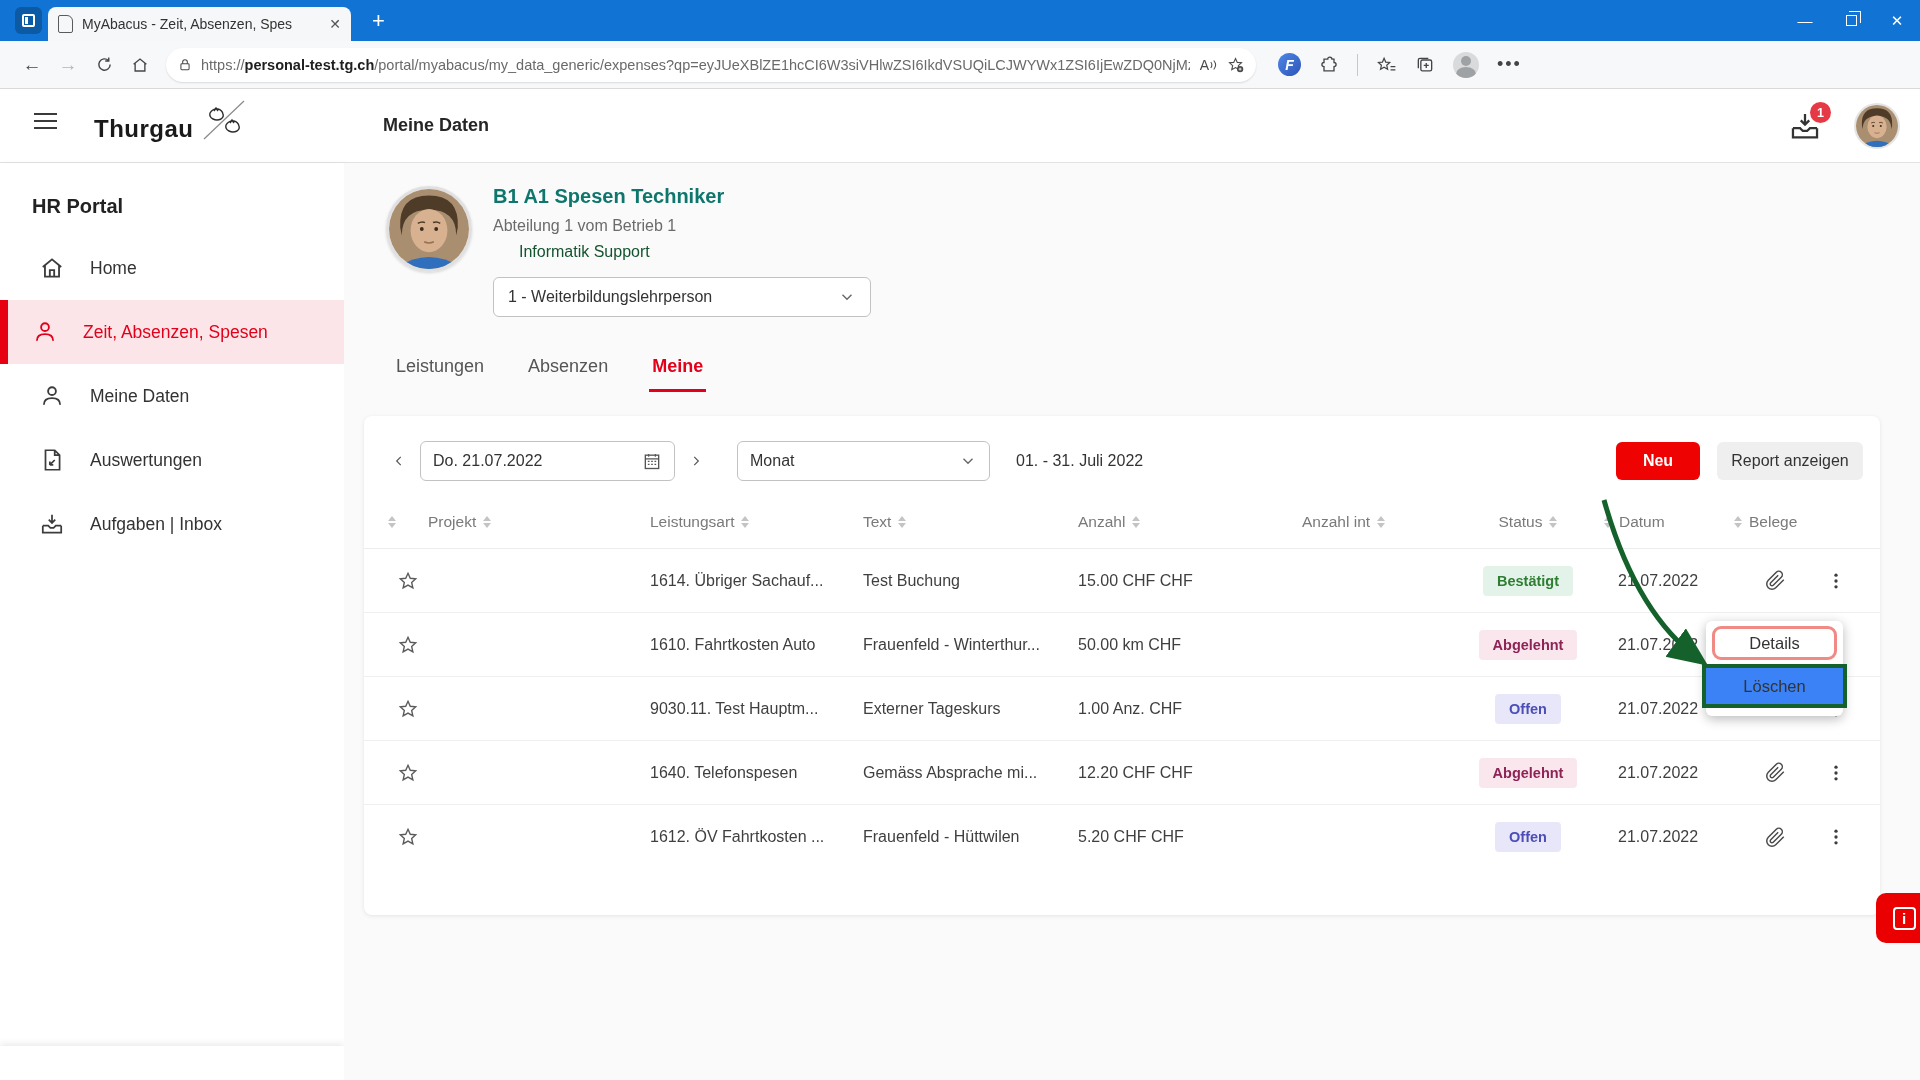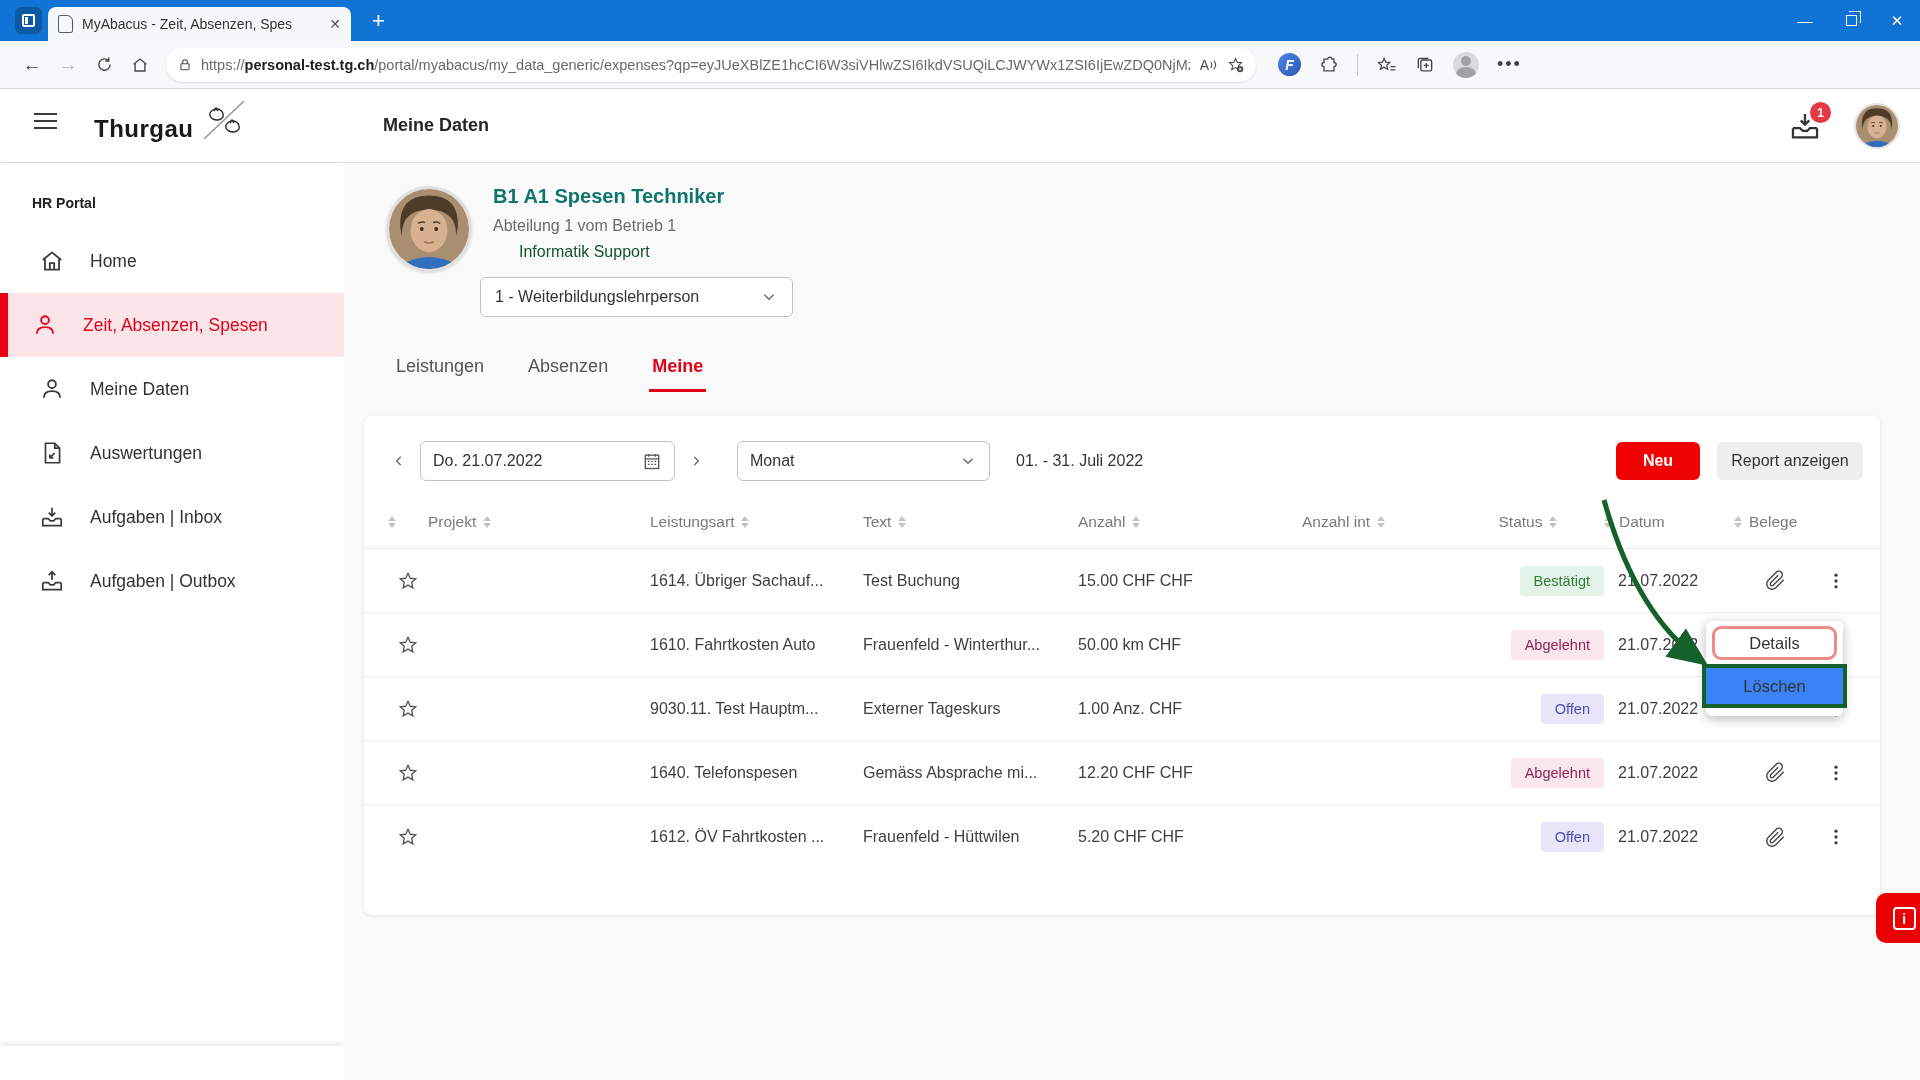--- a/index.html
+++ b/index.html
@@ -43,35 +43,35 @@
   .hamburger span { display:block; height:2px; background:#3a3a3a; margin-bottom:5px; }
   .brand { position:absolute; left:94px; top:18px; display:flex; align-items:flex-end; }
   .brand-name { font-size:24px; font-weight:bold; color:#1a1a1a; letter-spacing:.5px; }
   .page-title { position:absolute; left:383px; top:26px; font-size:18px; font-weight:bold; color:#262626; }
   .notif { position:absolute; left:1788px; top:20px; width:40px; height:36px; }
   .notif-badge { position:absolute; left:22px; top:-7px; min-width:21px; height:21px; border-radius:11px; background:#e63946; color:#fff; font-size:12.5px; font-weight:bold; display:flex; align-items:center; justify-content:center; }
   .avatar-hd { position:absolute; left:1854px; top:14px; width:46px; height:46px; border-radius:50%; overflow:hidden; border:2px solid #e4e4e4; }
 
   
   .sidebar { position:absolute; left:0; top:163px; width:344px; height:917px; background:#fff; box-shadow:2px 0 4px rgba(0,0,0,.04); }
-  .portal-title { margin:32px 0 0 32px; font-size:14px; font-weight:bold; color:#222; }
+  .portal-title { margin:32px 0 0 32px; font-size:20px; font-weight:bold; color:#222; }
   .nav { margin-top:18px; }
   .nav-item { height:64px; display:flex; align-items:center; padding-left:39px; gap:25px; font-size:17.5px; color:#333; cursor:pointer; }
   .nav-item svg { stroke:#3c3c3c; }
   .nav-item.active { background:#fbe5e8; border-left:8px solid #e60012; padding-left:24px; color:#e2001a; }
   .nav-item.active svg { stroke:#e2001a; }
   .side-foot { position:absolute; left:0; bottom:0; width:344px; height:34px; background:#fff; box-shadow:0 -3px 6px rgba(0,0,0,.07); }
 
   
   .mainbg { position:absolute; left:344px; top:163px; width:1576px; height:917px; background:#fafafa; }
   .avatar-lg { position:absolute; left:386px; top:186px; width:86px; height:86px; border-radius:50%; overflow:hidden; border:3px solid #e0e0e0; box-shadow:0 1px 3px rgba(0,0,0,.15); }
   .p-name { position:absolute; left:493px; top:185px; font-size:20px; font-weight:bold; color:#0f766e; }
   .p-line1 { position:absolute; left:493px; top:217px; font-size:16px; color:#6b6b6b; }
   .p-line2 { position:absolute; left:519px; top:243px; font-size:16px; color:#14532d; }
-  .role-select { position:absolute; left:480px; top:277px; width:313px; height:40px; border:1px solid #c2c2c2; border-radius:6px; background:#fff; display:flex; align-items:center; padding:0 14px; font-size:16px; color:#333; }
+  .role-select { position:absolute; left:493px; top:277px; width:378px; height:40px; border:1px solid #c2c2c2; border-radius:6px; background:#fff; display:flex; align-items:center; padding:0 14px; font-size:16px; color:#333; }
   .role-select svg { margin-left:auto; }
 
   .tabs { position:absolute; left:393px; top:356px; display:flex; gap:38px; font-size:18px; }
   .tabitem { color:#555; padding:0 3px 12px; cursor:pointer; }
   .tabitem.active { color:#e2001a; font-weight:bold; border-bottom:3px solid #e2001a; }
 
   .card { position:absolute; left:364px; top:416px; width:1516px; height:499px; background:#fff; border-radius:8px; box-shadow:0 1px 4px rgba(0,0,0,.09); }
   .card-toolbar { display:flex; align-items:center; padding:25px 17px 0 26px; height:65px; }
   .chev-btn { width:18px; display:flex; justify-content:center; color:#555; flex:none; }
   .field { height:40px; border:1px solid #c2c2c2; border-radius:6px; background:#fff; display:flex; align-items:center; padding:0 12px; font-size:16px; color:#333; }
@@ -81,21 +81,21 @@
   .range-label { margin-left:26px; font-size:16px; color:#333; }
   .btn-new { margin-left:auto; width:84px; height:38px; background:#ee0202; color:#fff; font-weight:bold; font-size:16px; border:none; border-radius:6px; cursor:pointer; }
   .btn-report { margin-left:17px; width:146px; height:38px; background:#efefef; color:#333; font-size:16px; border:none; border-radius:6px; cursor:pointer; }
 
   .tgrid { display:grid; grid-template-columns:40px 222px 213px 215px 224px 150px 152px 130px 82px 40px; padding:0 24px; align-items:center; }
   .thead { height:54px; margin-top:14px; border-bottom:1px solid #ececec; color:#7a7a7a; font-size:15.5px; }
   .hcell { display:flex; align-items:center; gap:7px; }
   .hcell.center { justify-content:center; }
   .trow { height:64px; border-bottom:1px solid #efefef; font-size:16px; color:#3f3f3f; }
   .trow:last-child { border-bottom:none; }
-  .c-status { display:flex; justify-content:flex-end; }
+  .c-status { display:flex; justify-content:center;font-weight:bold; }
   .c-datum { padding-left:14px; }
   .c-belege, .c-kebab, .c-star { display:flex; justify-content:center; }
   .badge { padding:7px 14px; border-radius:4px; font-size:14.5px; white-space:nowrap; }
   .badge.approved { background:#e4f3e9; color:#2e7d32; }
   .badge.rejected { background:#fae7ee; color:#8e2455; }
   .badge.open { background:#e7e7f9; color:#4d4db8; }
   .sort { display:inline-flex; flex-direction:column; gap:2px; }
   .sort i { width:0; height:0; border-left:4px solid transparent; border-right:4px solid transparent; }
   .sort .up { border-bottom:5px solid #c4c4c4; }
   .sort .dn { border-top:5px solid #c4c4c4; }
@@ -300,26 +300,20 @@
       <span>Auswertungen</span>
     </div>
 
     <div class="nav-item">
       <svg class="ico nav-ic" width="26" height="26" viewBox="0 0 24 24">
             <use href="#icon-inbox"></use>
           </svg>
       <span>Aufgaben | Inbox</span>
     </div>
 
-    <div class="nav-item">
-      <svg class="ico nav-ic" width="26" height="26" viewBox="0 0 24 24">
-            <use href="#icon-outbox"></use>
-          </svg>
-      <span>Aufgaben | Outbox</span>
-    </div>
   </div>
     <div class="side-foot"></div>
   </div>
 
   <div class="mainbg"></div>
 
   <div class="avatar-lg">
       <svg class="ico" width="80" height="80" viewBox="0 0 100 100">
         <use href="#portrait-sym"></use>
       </svg>

